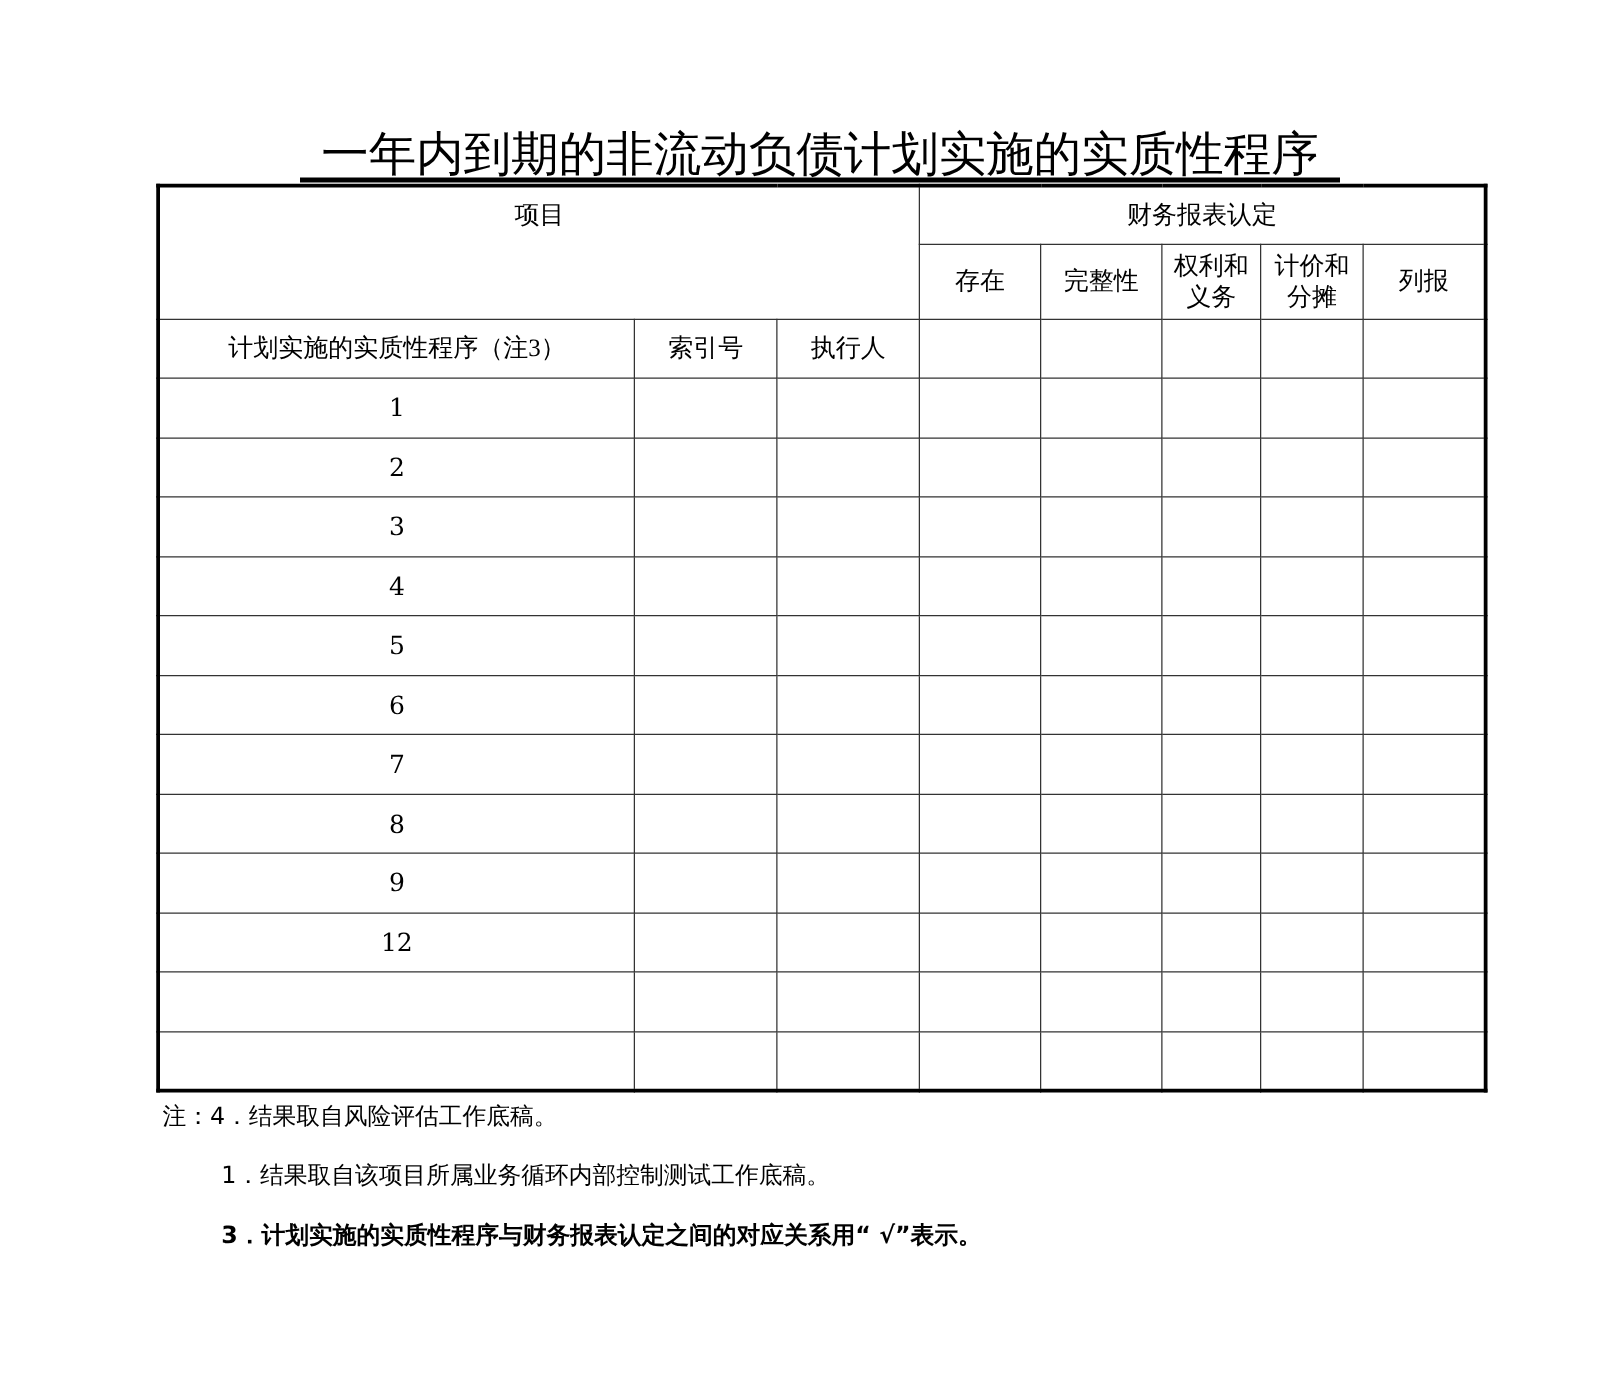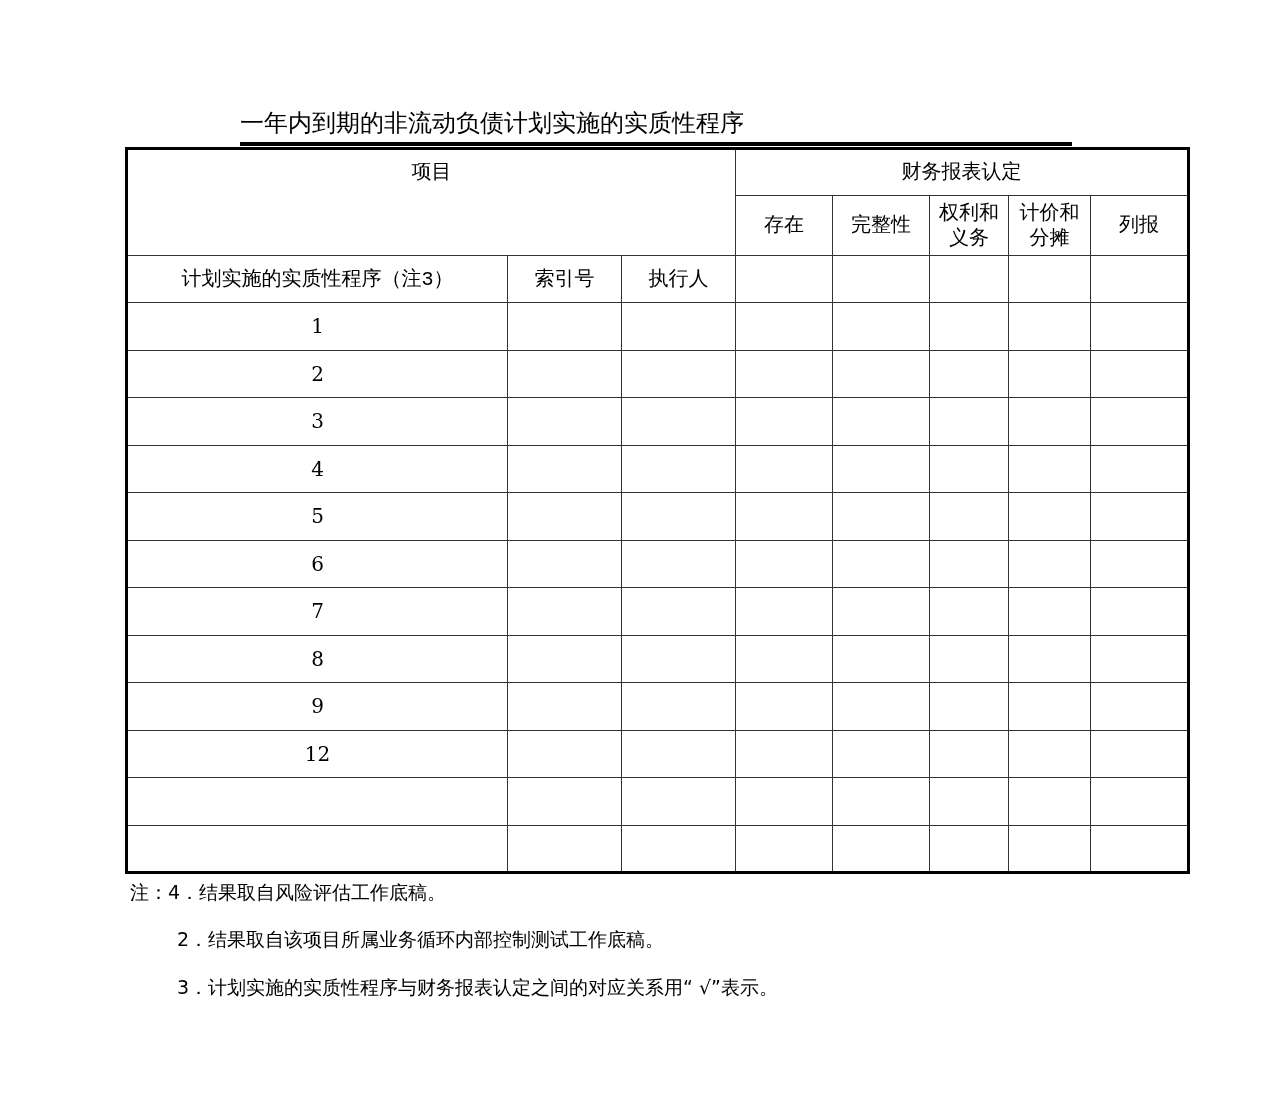--- a/index.html
+++ b/index.html
@@ -1,26 +1,26 @@
 <!DOCTYPE html>
 <html><head>
 <meta charset="utf-8">
 <style>
   html, body { margin:0; padding:0; background:#ffffff; }
   body { width:1280px; height:1108px; position:relative; overflow:hidden;
          font-family:"DejaVu Serif","Liberation Serif",serif; color:#000; }
   .title { position:absolute; left:240px; top:100px; width:832px; height:46px;
-           font-size:24px; line-height:46px; letter-spacing:0px;
+           font-size:38px; line-height:46px; text-align:center; letter-spacing:0px;
            font-family:"DejaVu Sans","Liberation Sans",sans-serif; font-weight:normal; }
   .title-underline { position:absolute; left:240px; top:142px; width:832px; height:4px; background:#000; }
   table.grid { position:absolute; left:125px; top:147px; border-collapse:collapse;
                border:3px solid #000; table-layout:fixed; }
   table.grid td { border:1.3px solid #333; padding:0; font-size:20px; text-align:center;
                   vertical-align:middle; overflow:hidden; }
-  .hdr { font-family:Liberation Mono, monospace; font-size:20px; line-height:25px; }
+  .hdr { font-family:Liberation Serif, serif; font-size:20px; line-height:25px; }
   td.num { text-align:left; padding-left:3px; font-size:19px; }
   .notes { position:absolute; left:130px; top:880px; font-size:19px;
            font-family:"DejaVu Sans","Liberation Sans",sans-serif; }
   .note-line { position:absolute; white-space:nowrap; }
 </style>
 </head>
 <body>
 
 <div class="title">一年内到期的非流动负债计划实施的实质性程序</div>
 <div class="title-underline"></div>
@@ -178,15 +178,15 @@
         <td></td>
         <td></td>
       </tr>
     </tbody>
 </table>
 
 <div class="notes">
   <div class="note-line" style="left:0;top:0;">
     <span>注：</span><span>4．结果取自风险评估工作底稿。</span>
   </div>
-  <div class="note-line" style="left:47px;top:47px;">2．结果取自该项目所属业务循环内部控制测试工作底稿。</div>
-  <div class="note-line" style="left:47px;top:95px;">3．计划实施的实质性程序与财务报表认定之间的对应关系用“ √”表示。</div>
+  <div class="note-line" style="left:47px;top:47px;">1．结果取自该项目所属业务循环内部控制测试工作底稿。</div>
+  <div class="note-line" style="left:47px;top:95px;font-weight:bold;">3．计划实施的实质性程序与财务报表认定之间的对应关系用“ √”表示。</div>
 </div>
 
 </body></html>

